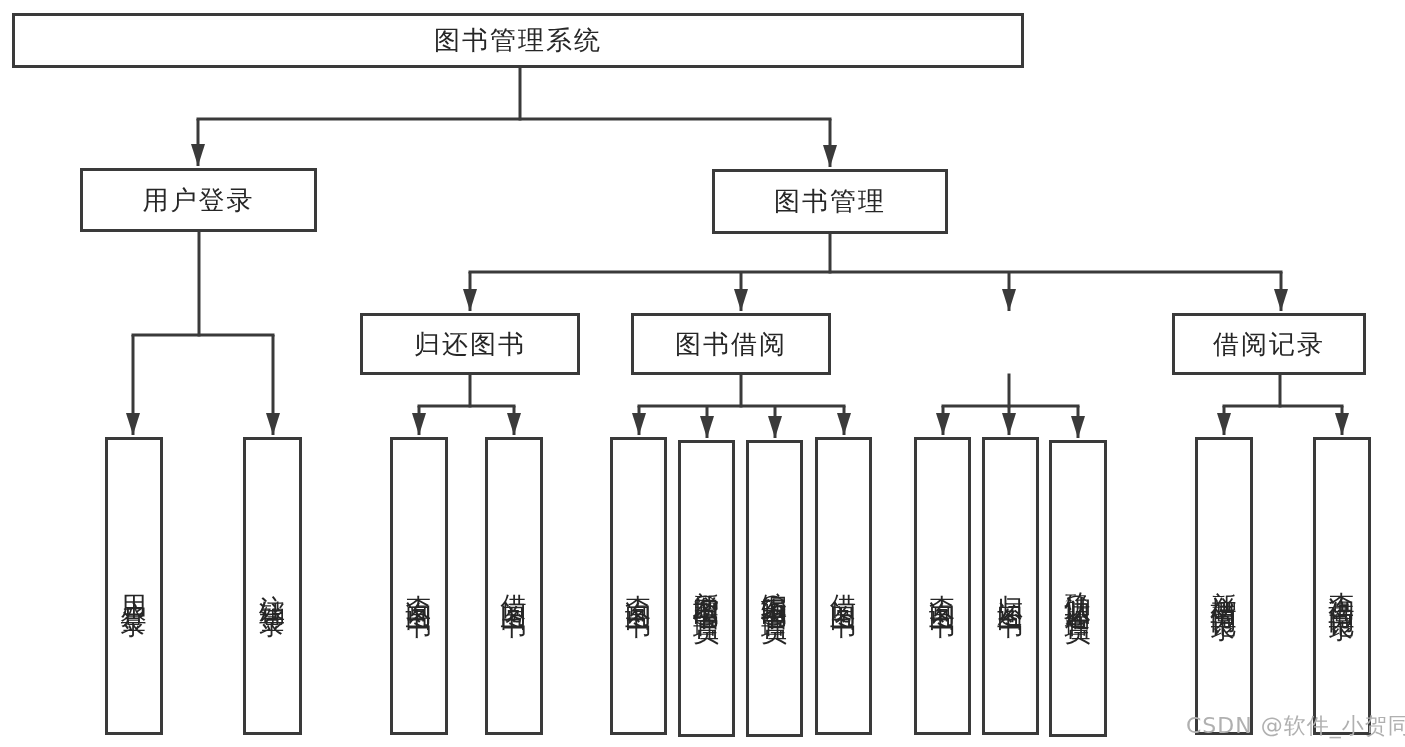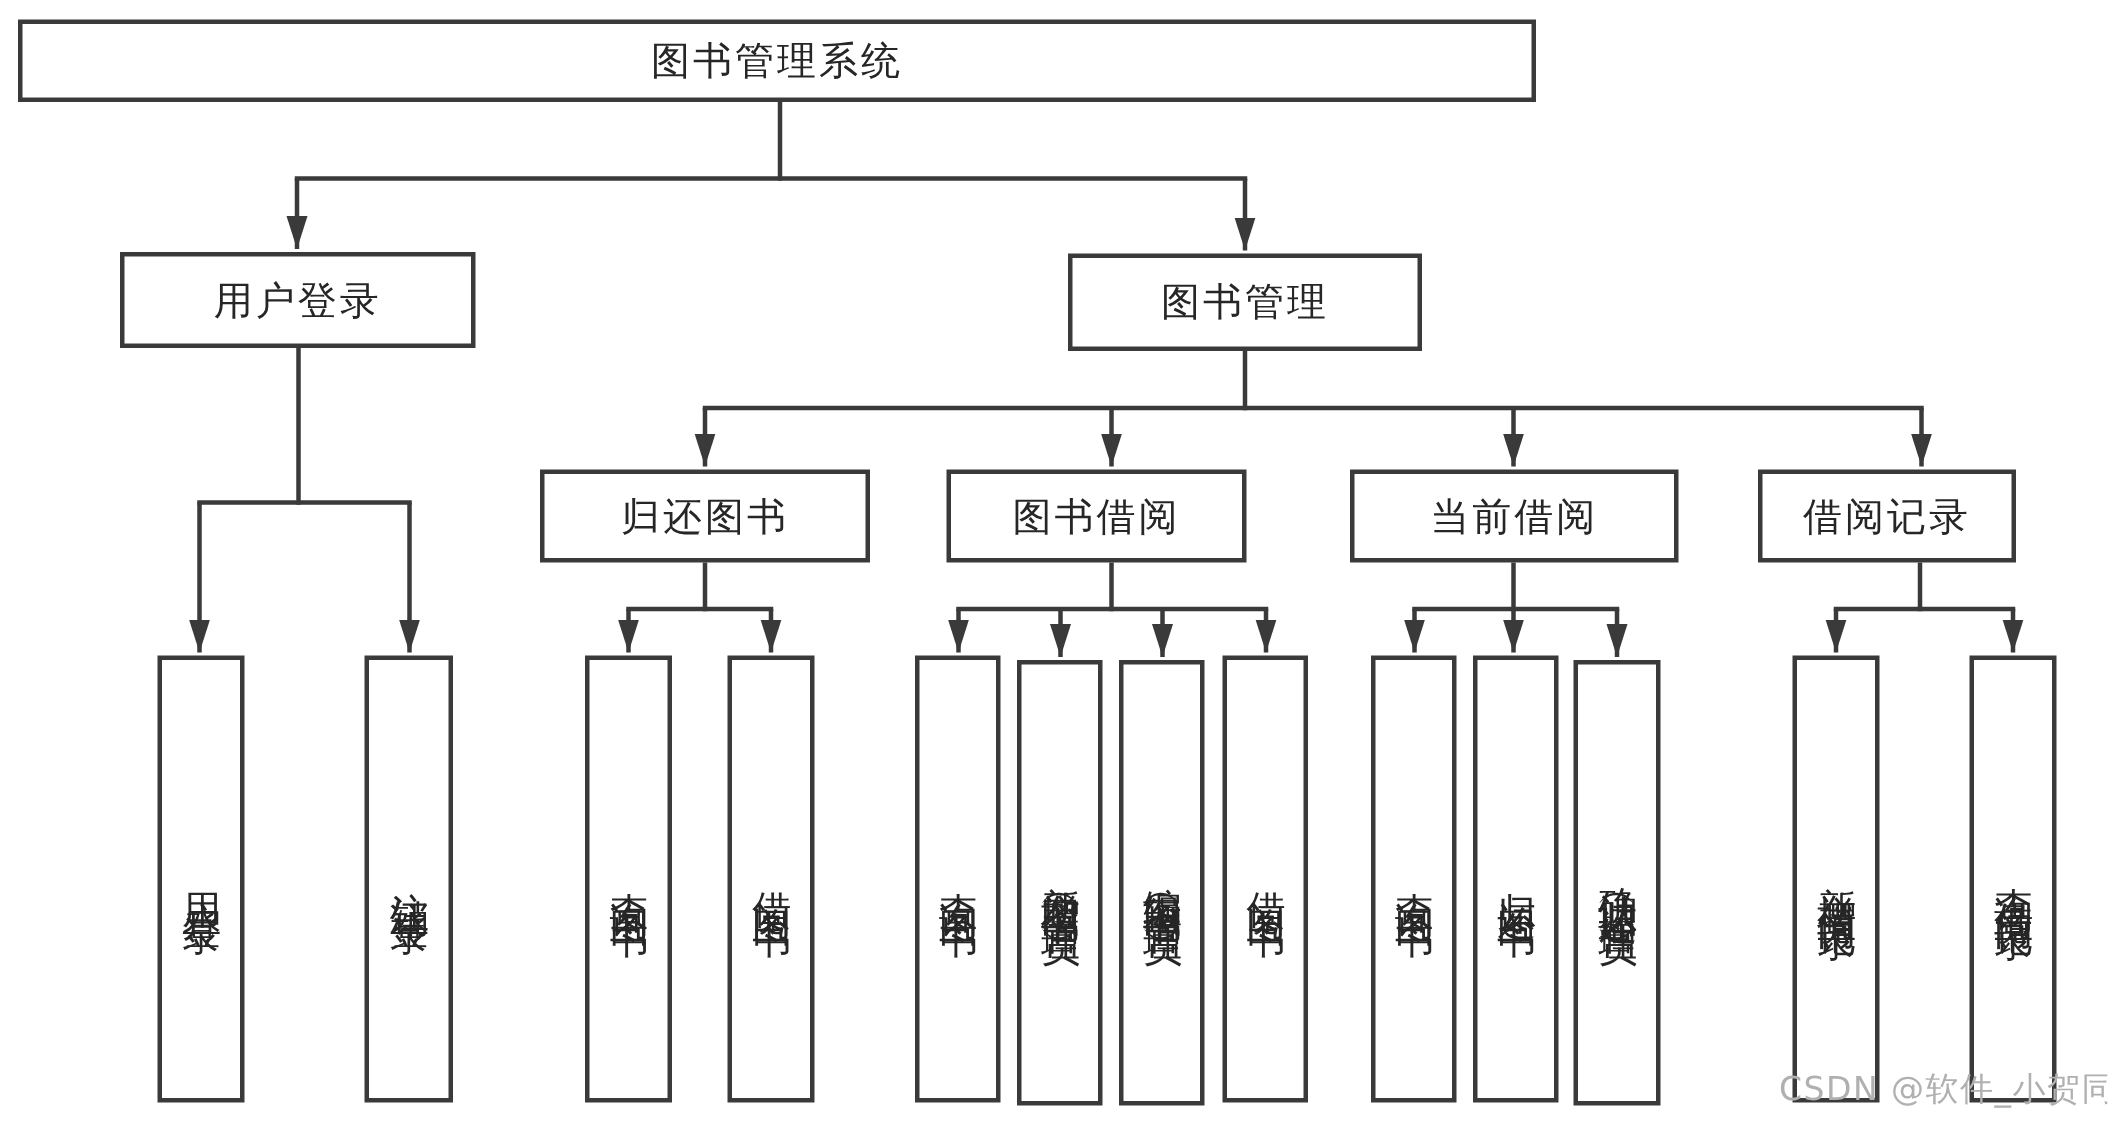--- a/index.html
+++ b/index.html
@@ -100,22 +100,21 @@
     </g>
   </svg>
 
   <div class="node" style="left:12px; top:13px; width:1012px; height:55px;">图书管理系统</div>
 
   <div class="node" style="left:80px; top:168px; width:237px; height:64px;">用户登录</div>
   <div class="node" style="left:712px; top:169px; width:236px; height:65px;">图书管理</div>
 
   <div class="node" style="left:360px; top:313px; width:220px; height:62px;">归还图书</div>
   <div class="node" style="left:631px; top:313px; width:200px; height:62px;">图书借阅</div>
-  <div class="node" style="left:900px; top:313px; width:219px; height:62px;">当前借阅</div>
-  <div class="node" style="left:1172px; top:313px; width:172px; height:62px;">借阅记录</div>
+  <div class="node" style="left:1172px; top:313px; width:194px; height:62px;">借阅记录</div>
 
   <div class="node vnode" style="left:105px; top:437px; width:58px; height:298px;">用户登录</div>
   <div class="node vnode" style="left:243px; top:437px; width:59px; height:298px;">注销登录</div>
 
   <div class="node vnode" style="left:390px; top:437px; width:58px; height:298px;">查询图书</div>
   <div class="node vnode" style="left:485px; top:437px; width:58px; height:298px;">借阅图书</div>
 
   <div class="node vnode" style="left:610px; top:437px; width:57px; height:298px;">查询图书</div>
   <div class="node vnode" style="left:678px; top:440px; width:57px; height:297px; letter-spacing:4px;">新增图书（管理员）</div>
   <div class="node vnode" style="left:746px; top:440px; width:57px; height:297px; letter-spacing:4px;">编辑图书（管理员）</div>

